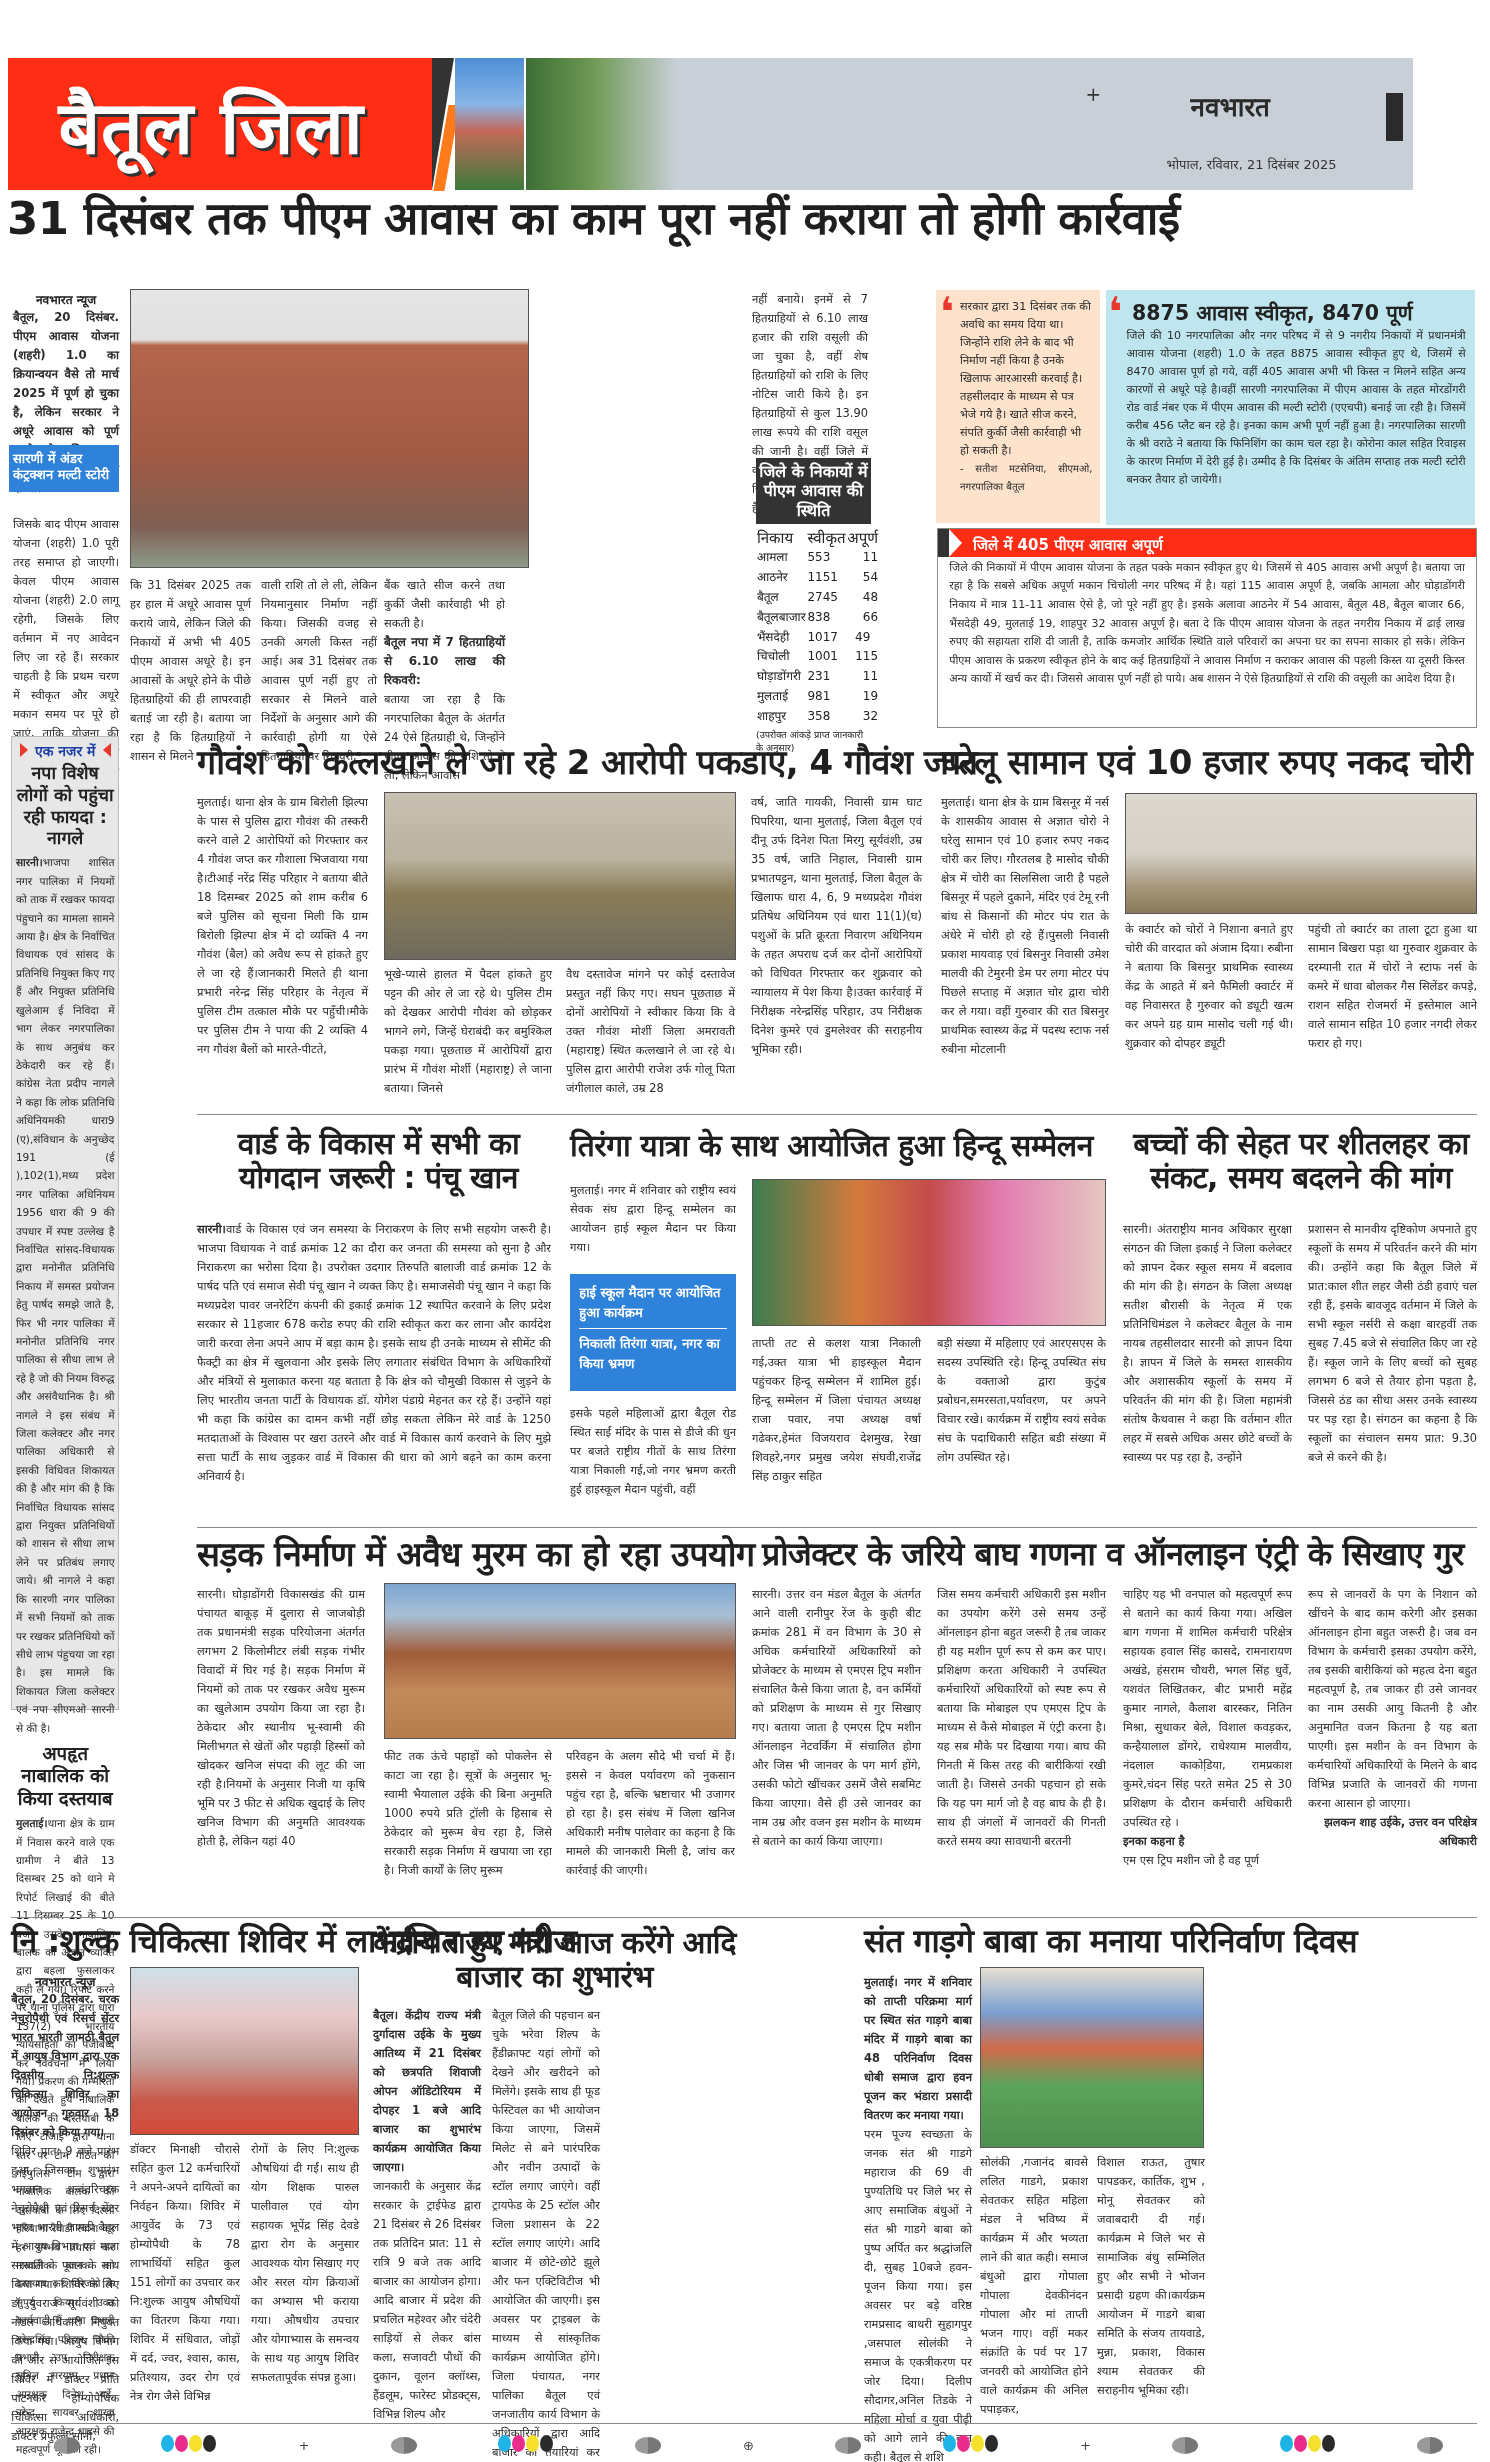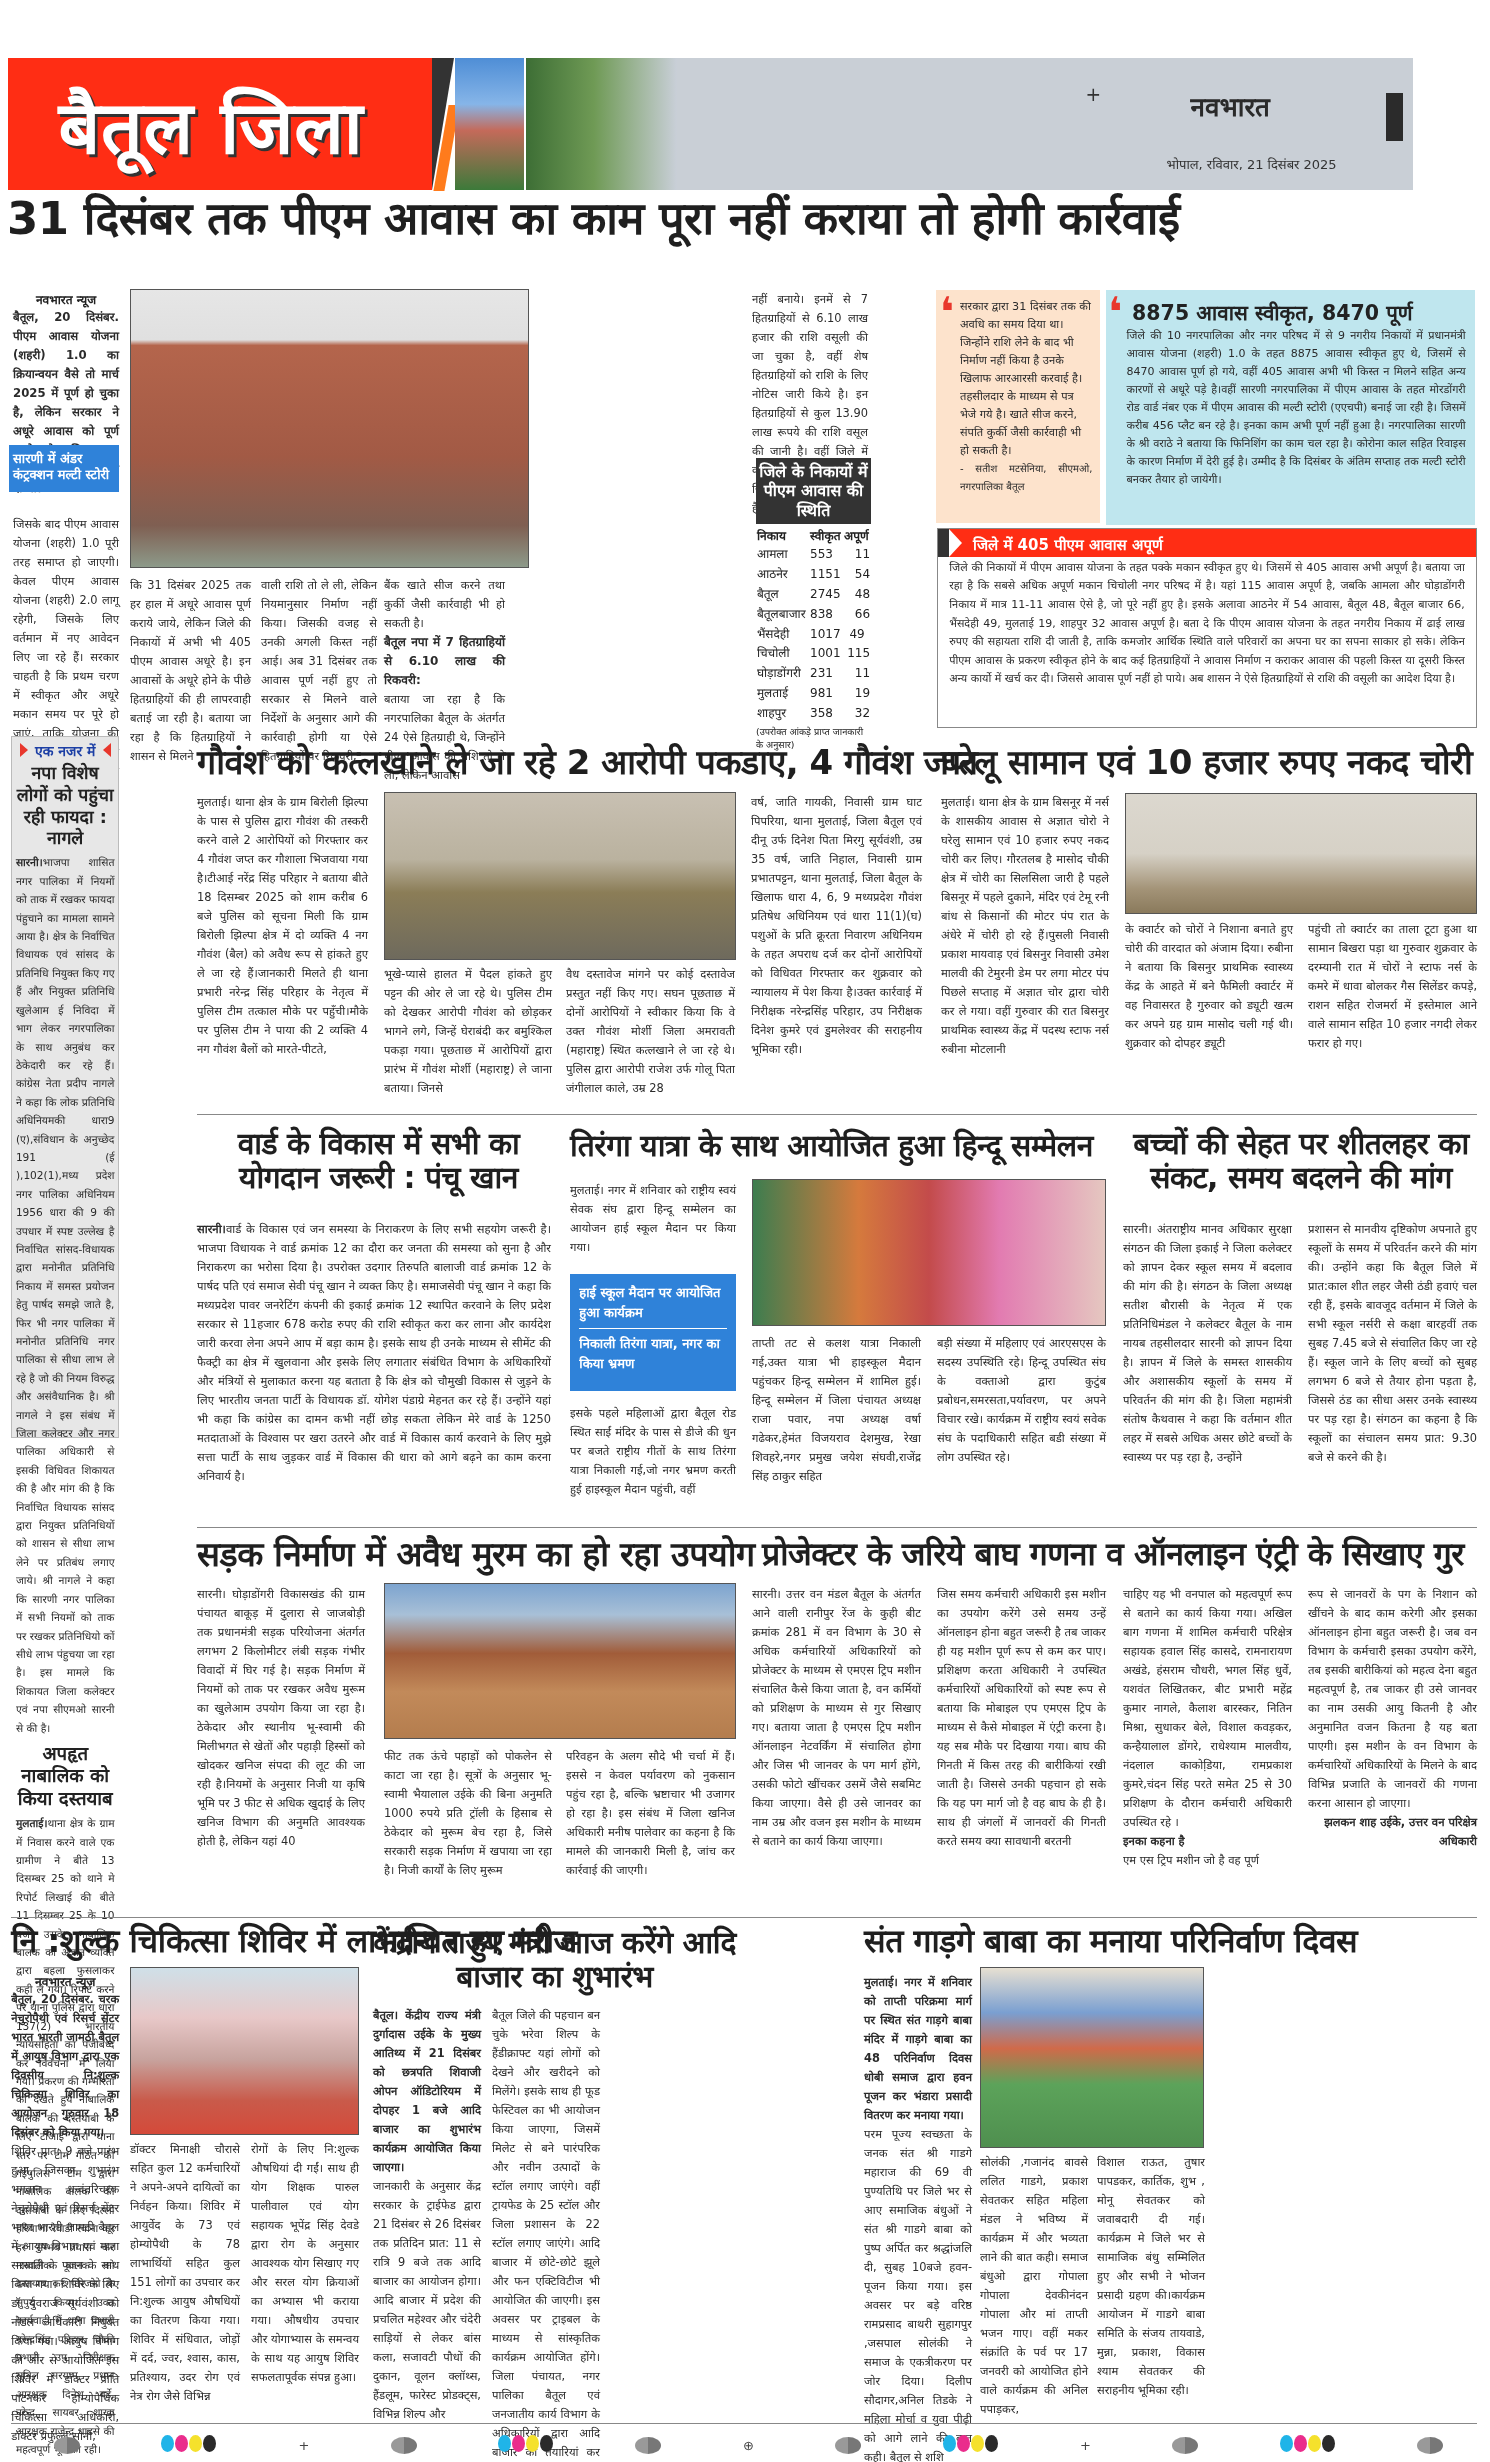--- a/index.html
+++ b/index.html
@@ -28,28 +28,28 @@
 #lead-box{left:9.3px;top:445px;width:110px;height:47px;background:#2f82d9;color:#fff;font-weight:bold;font-size:13px;padding:5.6px 3.7px;line-height:1.3}
 #lead-photo{left:130px;top:289px;width:399px;height:279px;background:linear-gradient(180deg,#e6e6e6 0%,#e0e0e0 18%,#b4654c 20%,#a25a45 60%,#7f5f52 85%,#8d9a8a 100%)}
 .quote-mark{font-size:41px;color:#e8372c;font-weight:bold;line-height:1}
 #quote-box{left:936px;top:290px;width:164px;height:233px;background:#fde3cc;padding:7.5px 7.5px 7.5px 24px}
 #info-box{left:1106px;top:290px;width:369px;height:235px;background:#bfe6ee;padding:7.5px 9.3px 7.5px 20.5px}
 #info-box .h{font-size:20.5px;font-weight:bold;color:#222;margin-left:5.6px}
 #table-box{left:756px;top:458px;width:115px}
 #table-hd{background:#333;color:#fff;text-align:center;font-size:16px;font-weight:bold;line-height:1.22;padding:3.7px 1.9px}
 #table-box table{width:100%;border-collapse:collapse;font-size:12px;margin-top:1.9px}
 #table-box td{padding:0.9px 0.9px;line-height:18px}
-#table-box th{font-size:12px;text-align:left;font-weight:bold;padding:0.9px}
+#table-box th{font-size:15px;text-align:left;font-weight:normal;padding:0.9px}
 #table-note{font-size:9.3px;margin-top:1.9px}
 #red-box{left:937px;top:528px;width:540px;height:200px;border:0.9px solid #888}
 #red-bar{height:28px;background:#ff2d14;color:#fff;font-weight:bold;font-size:15px;padding:4.7px 0 0 35px;position:relative}
 #red-bar:before{content:"";position:absolute;left:0;top:0;width:11.2px;height:28px;background:#333}
 #red-bar:after{content:"";position:absolute;left:11.2px;top:0;border-left:13px solid #fff;border-top:14px solid transparent;border-bottom:14px solid transparent}
 
-#sidebar{left:11.2px;top:736px;width:108px;height:702px;background:#e7e7e7;border:0.9px solid #bbb;padding:3.7px 3.7px}
+#sidebar{left:11.2px;top:736px;width:108px;height:974px;background:#e7e7e7;border:0.9px solid #bbb;padding:3.7px 3.7px}
 #sidebar .nz{color:#1c3fa5;text-align:center;font-weight:bold;font-size:14px;position:relative}
 #sidebar .arr-l,#sidebar .arr-r{position:absolute;top:1.9px;width:0;height:0;border-top:7.5px solid transparent;border-bottom:7.5px solid transparent}
 #sidebar .arr-l{left:3.7px;border-left:8.4px solid #e8372c}
 #sidebar .arr-r{right:3.7px;border-right:8.4px solid #e8372c}
 #sidebar .sh{font-size:17.7px;font-weight:bold;text-align:center;line-height:1.22;margin:3.7px 0}
 #sidebar .txt{font-size:10.6px;line-height:18.4px}
 
 .hl-sec{font-size:32px;white-space:nowrap}
 .hl-mid{font-size:30px;text-align:center}
 .bluebox{background:#2f82d9;color:#fff;font-weight:bold;font-size:13px;padding:9.3px 9.3px;line-height:1.5}

